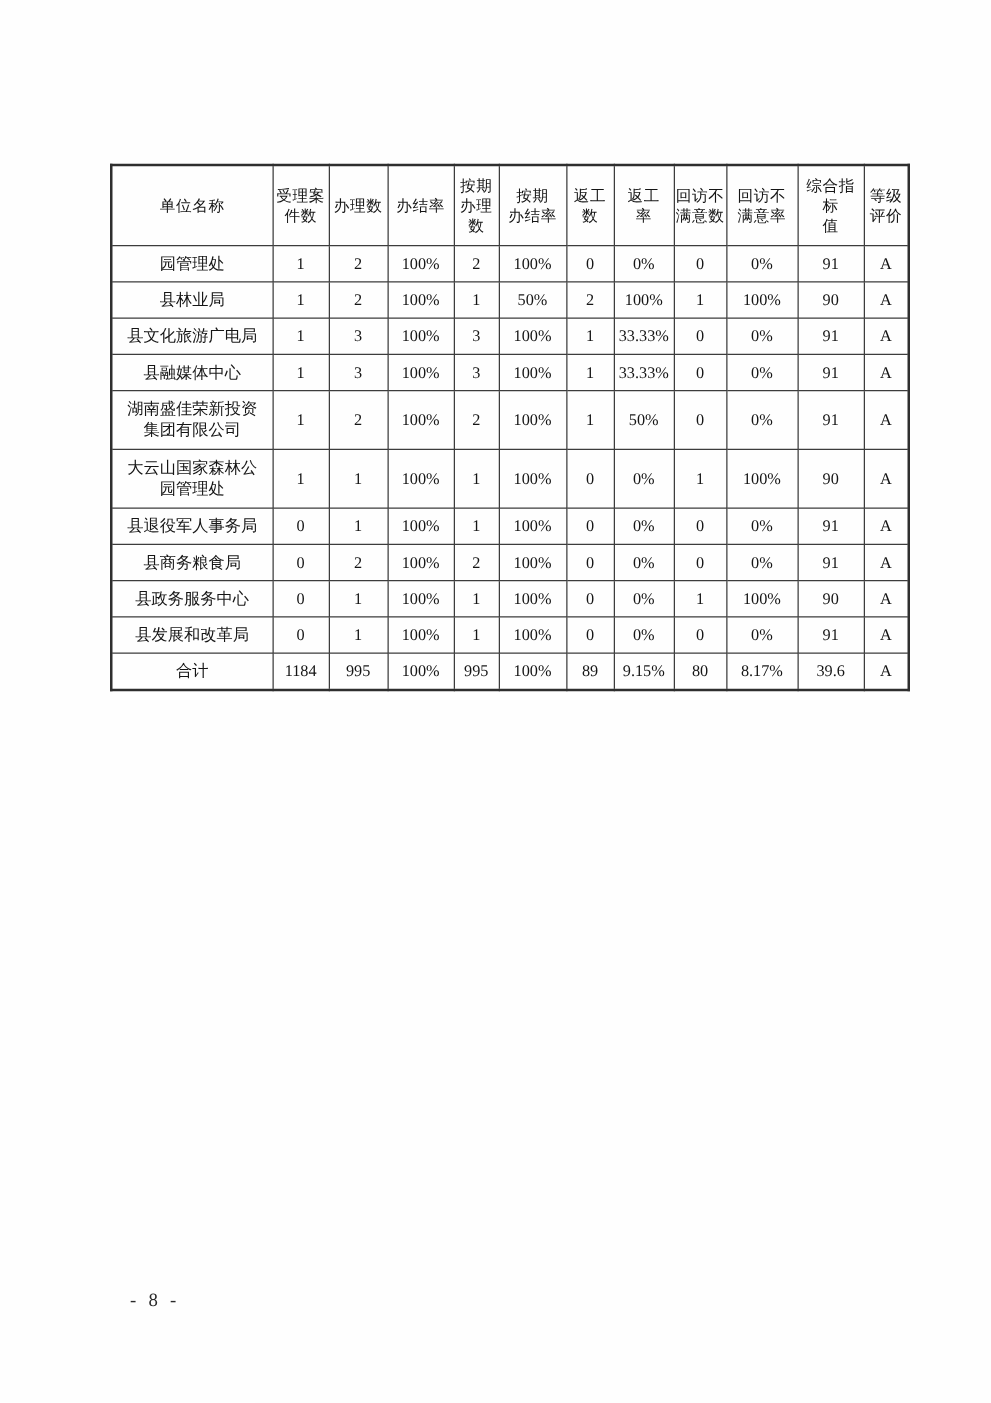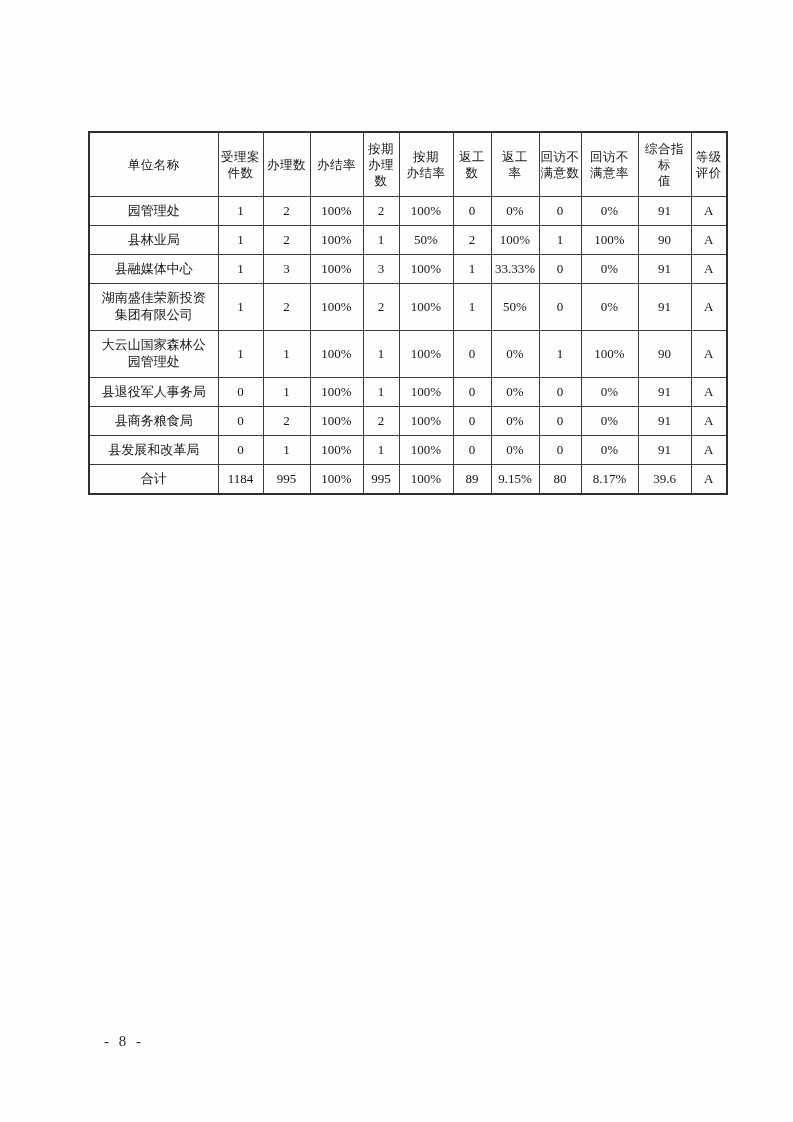--- a/index.html
+++ b/index.html
@@ -123,20 +123,34 @@
           <td>1</td>
           <td>50%</td>
           <td>2</td>
           <td>100%</td>
           <td>1</td>
           <td>100%</td>
           <td>90</td>
           <td>A</td>
         </tr>
         <tr class="row-normal">
+          <td>县文化旅游广电局</td>
+          <td>1</td>
+          <td>3</td>
+          <td>100%</td>
+          <td>3</td>
+          <td>100%</td>
+          <td>1</td>
+          <td>33.33%</td>
+          <td>0</td>
+          <td>0%</td>
+          <td>91</td>
+          <td>A</td>
+        </tr>
+        <tr class="row-normal">
           <td>县融媒体中心</td>
           <td>1</td>
           <td>3</td>
           <td>100%</td>
           <td>3</td>
           <td>100%</td>
           <td>1</td>
           <td>33.33%</td>
           <td>0</td>
           <td>0%</td>
@@ -192,20 +206,34 @@
           <td>0</td>
           <td>2</td>
           <td>100%</td>
           <td>2</td>
           <td>100%</td>
           <td>0</td>
           <td>0%</td>
           <td>0</td>
           <td>0%</td>
           <td>91</td>
+          <td>A</td>
+        </tr>
+        <tr class="row-normal">
+          <td>县政务服务中心</td>
+          <td>0</td>
+          <td>1</td>
+          <td>100%</td>
+          <td>1</td>
+          <td>100%</td>
+          <td>0</td>
+          <td>0%</td>
+          <td>1</td>
+          <td>100%</td>
+          <td>90</td>
           <td>A</td>
         </tr>
         <tr class="row-normal">
           <td>县发展和改革局</td>
           <td>0</td>
           <td>1</td>
           <td>100%</td>
           <td>1</td>
           <td>100%</td>
           <td>0</td>

